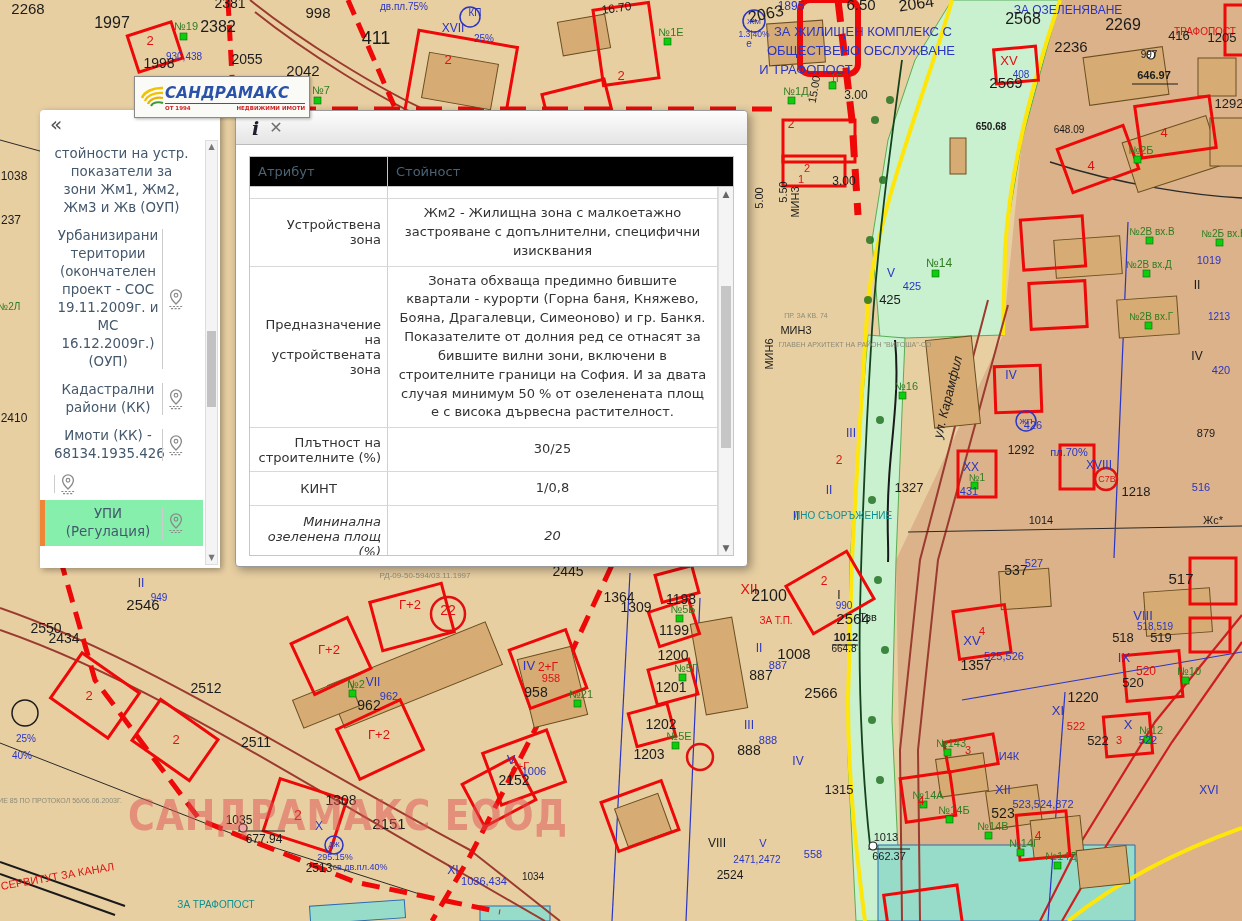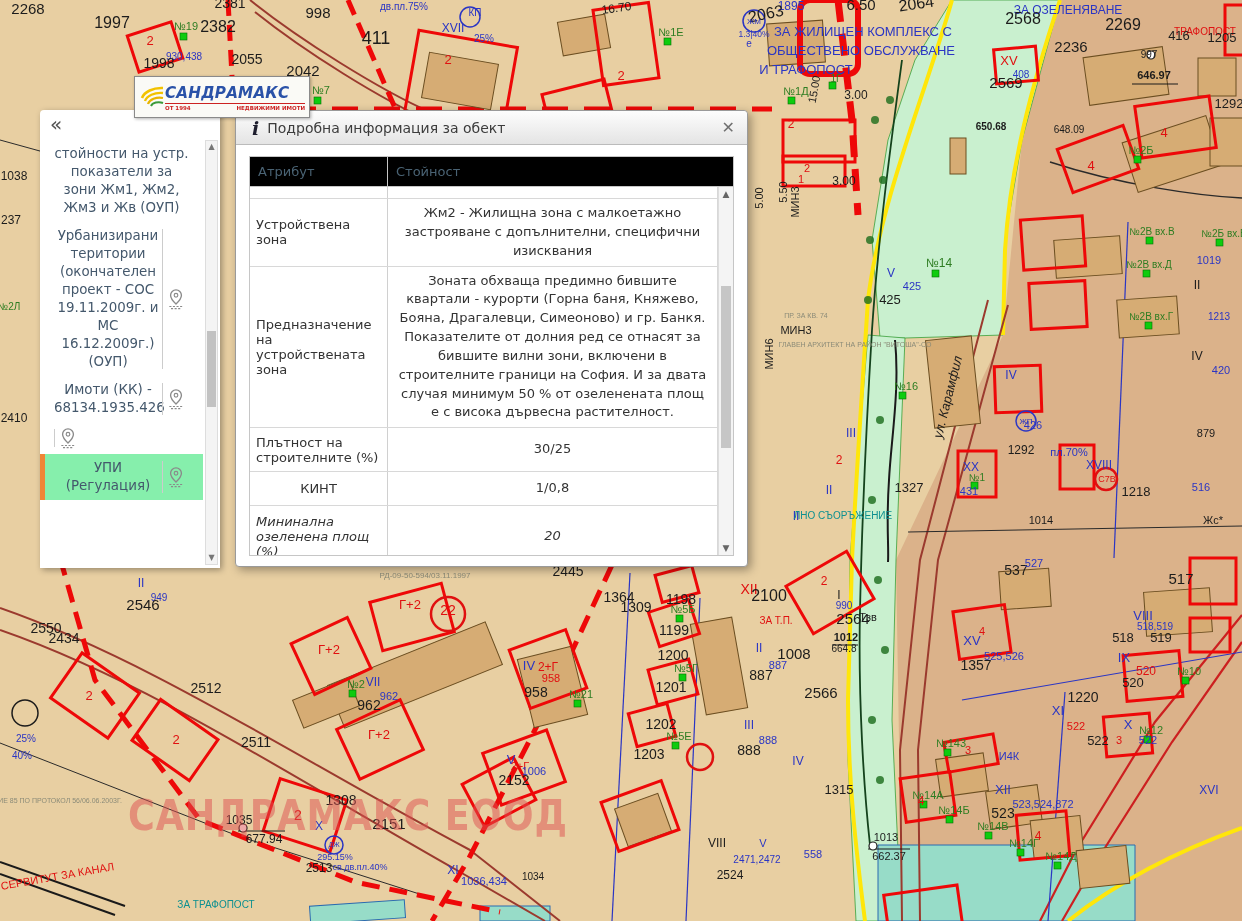--- a/index.html
+++ b/index.html
@@ -52,21 +52,21 @@
   .dlg-title{flex:1;font-size:14px;color:#3c3c3c}
   .dlg-close{font-size:16px;color:#707070;cursor:pointer;padding:0 2px}
   .tbl{position:relative;margin:11px 13px;border:1px solid #c6c6c6}
   .thead{display:flex;background:#000000;border-bottom:1px solid #c6c6c6;height:29px;align-items:center}
   .th{font-size:13px;color:#4a6374;padding:0 8px;box-sizing:border-box}
   .th.a{width:138px;border-right:1px solid #c6c6c6;align-self:stretch;display:flex;align-items:center}
   .th.v{flex:1}
   .tbody{height:368px;overflow:hidden;margin-right:15px;border-right:1px solid #d8d8d8}
   .trow{display:flex;border-bottom:1px solid #d8d8d8;box-sizing:border-box}
   .trow .ra{width:138px;border-right:1px solid #d0d0d0;display:flex;align-items:center;
-        justify-content:center;text-align:left;font-size:13px;color:#333;padding:5px 6px;box-sizing:border-box}
+        justify-content:center;text-align:right;font-size:13px;color:#333;padding:5px 6px;box-sizing:border-box}
   .trow .rv{flex:1;display:flex;align-items:center;justify-content:center;text-align:center;
         font-size:13px;color:#333;padding:5px 10px;line-height:1.45;box-sizing:border-box}
   .t-scroll{position:absolute;top:30px;right:0;bottom:0;width:15px;background:#f4f4f4;border-left:1px solid #ddd;box-sizing:border-box}
   .t-scroll .arr{height:14px;font-size:9px;color:#666;text-align:center;line-height:14px}
   .t-scroll .arr.dn{position:absolute;bottom:0;left:0;right:0}
   .t-scroll .thumb{position:absolute;left:2px;right:2px;top:27%;height:44%;background:#c6c6c6}
 </style>
 </head>
 <body>
 
@@ -480,20 +480,31 @@
         <span class="divider"></span>
         <span class="pin">
           <svg width="20" height="22" viewBox="0 0 24 26">
             <path d="M12 2a6.5 6.5 0 0 1 6.5 6.5c0 4.5-6.5 10.5-6.5 10.5S5.5 13 5.5 8.5A6.5 6.5 0 0 1 12 2z" fill="none" stroke="#8a8a8a" stroke-width="1.6"></path>
             <circle cx="12" cy="8.5" r="2.2" fill="none" stroke="#8a8a8a" stroke-width="1.4"></circle>
             <path d="M4 22h16M6 24.5h12" stroke="#8a8a8a" stroke-width="1.3" stroke-dasharray="2.5 1.8"></path>
           </svg>
         </span>
       </div>
       <div class="sb-item">
+        <span class="txt">Кадастрални райони (КК)</span>
+        <span class="divider"></span>
+        <span class="pin">
+          <svg width="20" height="22" viewBox="0 0 24 26">
+            <path d="M12 2a6.5 6.5 0 0 1 6.5 6.5c0 4.5-6.5 10.5-6.5 10.5S5.5 13 5.5 8.5A6.5 6.5 0 0 1 12 2z" fill="none" stroke="#8a8a8a" stroke-width="1.6"></path>
+            <circle cx="12" cy="8.5" r="2.2" fill="none" stroke="#8a8a8a" stroke-width="1.4"></circle>
+            <path d="M4 22h16M6 24.5h12" stroke="#8a8a8a" stroke-width="1.3" stroke-dasharray="2.5 1.8"></path>
+          </svg>
+        </span>
+      </div>
+      <div class="sb-item">
         <span class="txt">Имоти (КК) - 68134.1935.426</span>
         <span class="divider"></span>
         <span class="pin">
           <svg width="20" height="22" viewBox="0 0 24 26">
             <path d="M12 2a6.5 6.5 0 0 1 6.5 6.5c0 4.5-6.5 10.5-6.5 10.5S5.5 13 5.5 8.5A6.5 6.5 0 0 1 12 2z" fill="none" stroke="#8a8a8a" stroke-width="1.6"></path>
             <circle cx="12" cy="8.5" r="2.2" fill="none" stroke="#8a8a8a" stroke-width="1.4"></circle>
             <path d="M4 22h16M6 24.5h12" stroke="#8a8a8a" stroke-width="1.3" stroke-dasharray="2.5 1.8"></path>
           </svg>
         </span>
       </div>
@@ -522,21 +533,20 @@
   <div class="sb-scroll">
     <div class="arr">▲</div>
     <div class="thumb"></div>
     <div class="arr dn">▼</div>
   </div>
 </div>
 
 <div id="dialog">
   <div class="dlg-head">
     <span class="i-icon">i</span>
-    <span class="dlg-title">Подробна информация за обект</span>
     <span class="dlg-close">✕</span>
   </div>
   <div class="tbl">
     <div class="thead">
       <div class="th a">Атрибут</div>
       <div class="th v">Стойност</div>
     </div>
     <div class="tbody" id="tbody">
         <div class="trow" style="min-height: 12px;">
           <div class="ra"></div>

